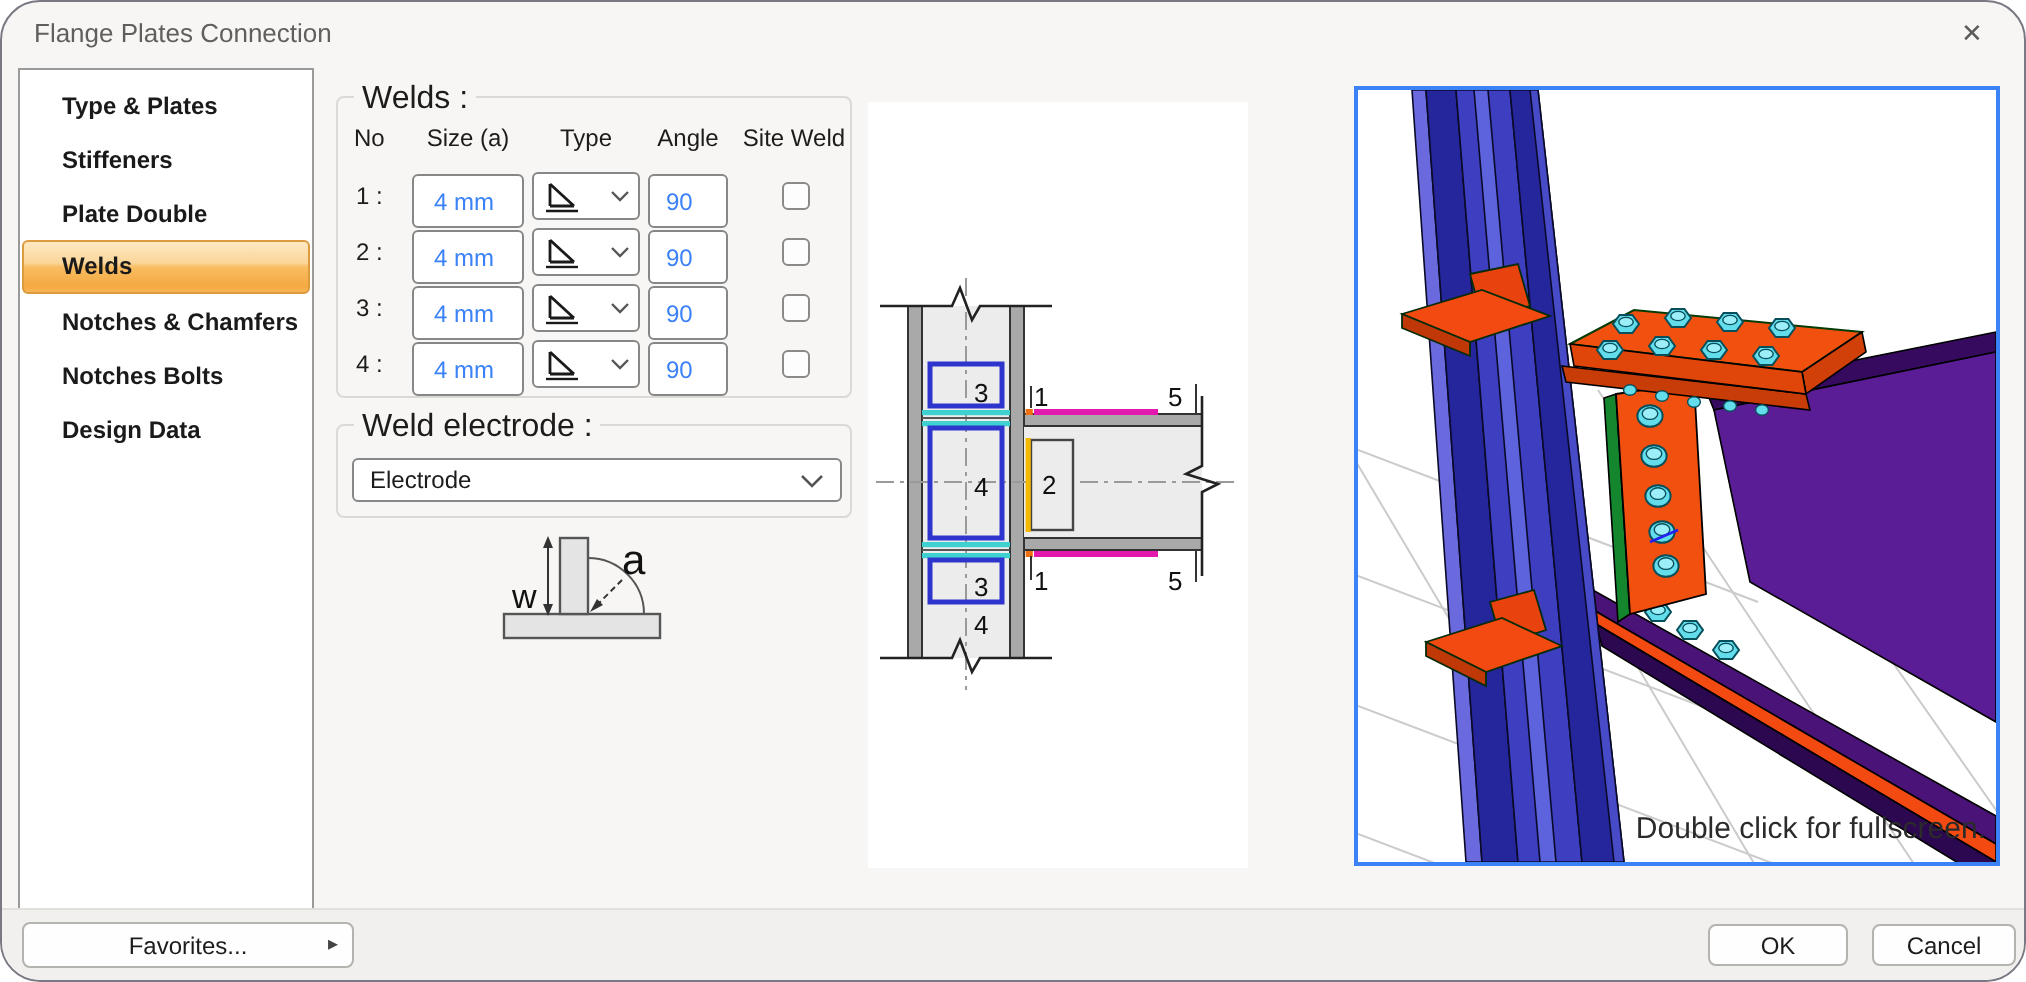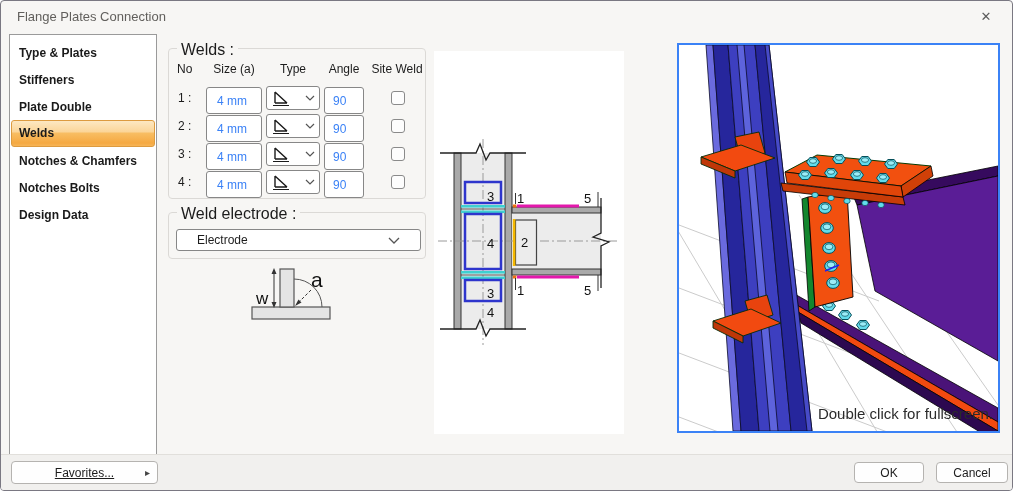--- a/index.html
+++ b/index.html
@@ -1,31 +1,31 @@
 <!DOCTYPE html>
 <html><head>
 <meta charset="utf-8">
 <style>
   * { box-sizing: border-box; margin: 0; padding: 0; }
   html,body { background:#ffffff; }
   body { font-family:"Liberation Sans", sans-serif; font-size:12px; color:#1c1c1c; }
 
   .dialog { position:relative; width:1013px; height:491px; background:#f7f6f4;
-            border:1px solid #7a7882; border-radius:4px; overflow:hidden; }
+            border:1px solid #7a7882; border-radius:20px; overflow:hidden; }
 
   
   .titlebar { position:absolute; top:0; left:0; right:0; height:32px; }
   .title { position:absolute; left:16px; top:0; line-height:32px; font-size:13px; color:#615f5c; }
   .close-btn { position:absolute; right:12px; top:5px; width:28px; height:22px; text-align:center;
                line-height:22px; font-size:13px; color:#5c5c5c; cursor:default; }
 
   
   .sidebar { position:absolute; left:8px; top:33px; width:148px; height:422px;
              background:#ffffff; border:1px solid #9a9a9a; padding-top:4px; }
-  .side-item { height:27px; line-height:27px; padding-left:7px; font-weight:bold;
+  .side-item { height:27px; line-height:27px; padding-left:19px; font-weight:bold;
                font-size:12px; color:#1a1a1a; margin:0 1px; border:1px solid transparent; }
   .side-item.selected { background:linear-gradient(#fde8c2 0%, #fbd69a 42%, #f8bd62 50%, #f5a942 88%, #f7b557 100%);
                border:1px solid #dd9b3f; border-radius:3px; line-height:24px; }
 
   
   .group { position:absolute; border:1px solid #dbd9d6; border-radius:4px; }
   .group-label { position:absolute; top:-8px; left:8px; background:#f7f6f4; padding:0 4px;
                  font-size:16px; white-space:nowrap; }
   .welds-group { left:167px; top:47px; width:258px; height:151px; }
   .electrode-group { left:167px; top:211px; width:258px; height:47px; }
@@ -43,36 +43,36 @@
             background:#fff; font-family:Liberation Sans, sans-serif; font-size:12px; padding-left:10px; color:#3b82f6; }
   .size-input { left:37px; width:56px; }
   .angle-input { left:155px; width:40px; padding-left:8px; }
   .type-dd { position:absolute; left:97px; top:0; width:54px; height:24px; background:#fff;
              border:1px solid #878787; border-radius:3px; display:flex; align-items:center;
              justify-content:space-between; padding:0 4px; }
   .checkbox { position:absolute; left:222px; top:5px; width:14px; height:14px; background:#fdfdfd;
               border:1px solid #8a8a8a; border-radius:3px; }
 
   .dd { position:absolute; background:#fff; border:1px solid #878787; border-radius:3px;
-        display:flex; align-items:center; justify-content:space-between; padding:0 20px; }
+        display:flex; align-items:center; justify-content:space-between; padding:0 8px; }
   .electrode-dd { left:7px; top:16px; width:245px; height:22px; }
 
   .symbol-box { position:absolute; left:243px; top:262px; width:95px; height:66px; }
 
   .diagram-panel { position:absolute; left:433px; top:50px; width:190px; height:383px; background:#ffffff; }
 
   .viewport { position:absolute; left:676px; top:42px; width:323px; height:390px;
               border:2px solid #3b82f6; background:#c2410c; }
 
   
   .footer { position:absolute; left:0; right:0; bottom:0; height:36px; background:#f1f0ee;
             border-top:1px solid #e1dfdb; }
   .btn { position:absolute; background:#fefefe; border:1px solid #b5b3b0; border-radius:4px;
          font-family:inherit; font-size:12px; color:#1c1c1c; }
-  .btn-favorites { left:10px; top:6px; width:147px; height:23px;text-decoration:underline; }
+  .btn-favorites { left:10px; top:6px; width:166px; height:23px; }
   .fav-arrow { position:absolute; right:7px; top:0; line-height:21px; font-size:10px; color:#444; }
   .btn-ok { left:853px; top:7px; width:70px; height:21px; }
   .btn-cancel { left:935px; top:7px; width:72px; height:21px; }
 
   svg text { font-family:"Liberation Sans", sans-serif; }
 </style>
 </head>
 <body>
 
 <div class="dialog">

